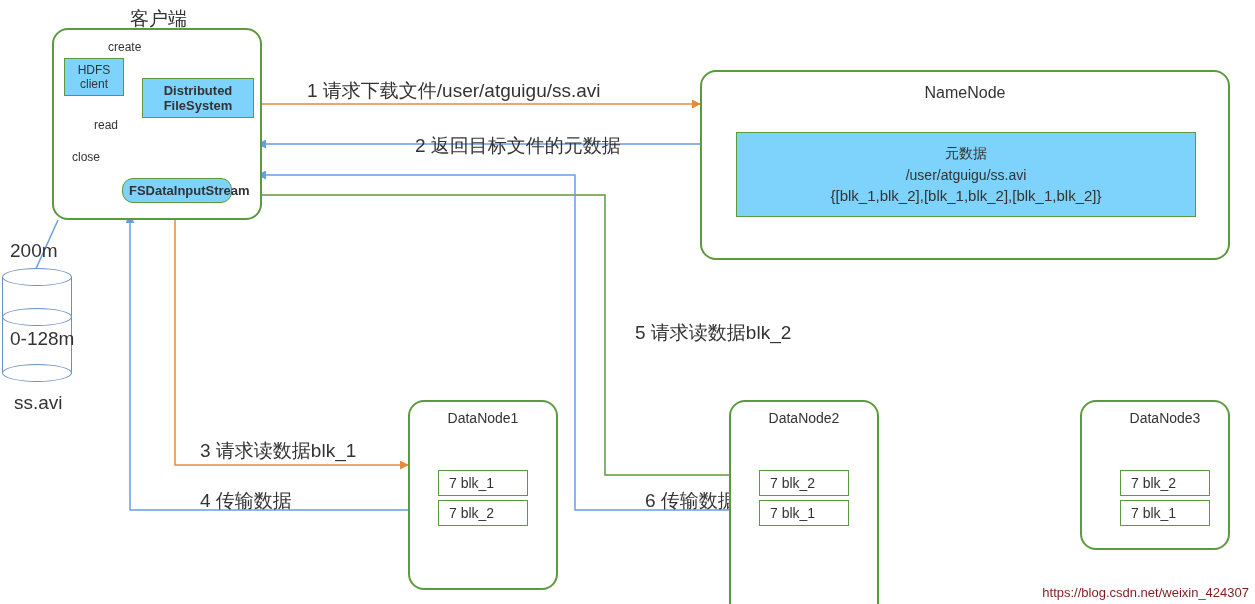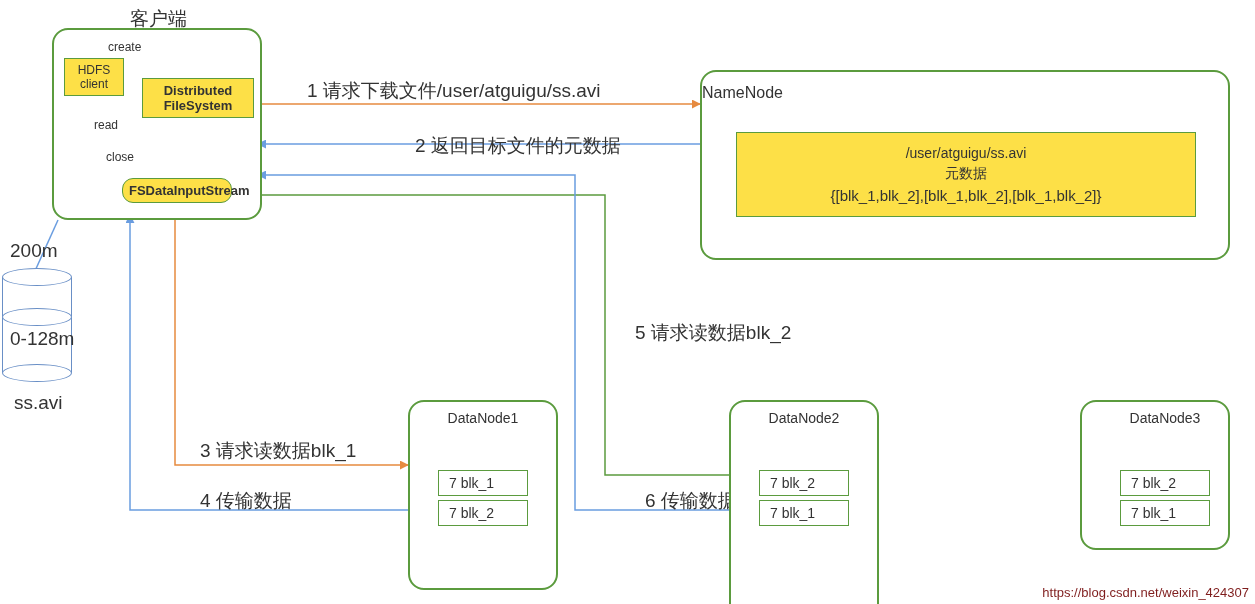--- a/index.html
+++ b/index.html
@@ -1,19 +1,19 @@
 <!DOCTYPE html>
 <html><head>
 <meta charset="utf-8">
 <style>
   * { box-sizing: border-box; margin: 0; padding: 0; }
   body { font-family: "Microsoft YaHei", Arial, sans-serif; font-size: 14px; color: #333; background: #fff; position: relative; width: 1255px; height: 604px; }
   .abs { position: absolute; }
   .rounded-box { border: 2px solid #5b9b3e; border-radius: 16px; background: #fff; }
-  .inner-box { border: 1.5px solid #5b9b3e; background: #fde047; text-align: center; padding: 4px 6px; }
+  .inner-box { border: 1.5px solid #5b9b3e; background: #7dd3fc; text-align: center; padding: 4px 6px; }
   .label { position: absolute; font-size: 19px; white-space: nowrap; }
   .cyl-top, .cyl-bot { position: absolute; width: 70px; height: 18px; border: 1.5px solid #698fc6; border-radius: 50%; background: #fff; }
   .cyl-side { position: absolute; width: 70px; border-left: 1.5px solid #698fc6; border-right: 1.5px solid #698fc6; background: #fff; }
   .datanode-block { border: 1.5px solid #5b9b3e; padding: 4px 10px; margin: 4px auto; width: 90px; text-align: left; }
   svg.layer { position: absolute; top:0; left:0; width:1255px; height:604px; pointer-events:none; }
   .watermark { color: #7f1d1d; font-size: 13px; }
 </style>
 </head>
 <body>
 
@@ -49,38 +49,38 @@
   <path d="M775,510 L575,510 L575,175 L258,175" fill="none" stroke="#6a9de0" stroke-width="1.5" marker-end="url(#arr-blue)"></path>
 </svg>
 
 <div class="label abs" style="left:130px; top:6px;">客户端</div>
 <div class="rounded-box abs" style="left:52px; top:28px; width:210px; height:192px;">
   <div class="inner-box abs" style="left:10px; top:28px; width:60px; font-size:12px;">HDFS client</div>
   <div class="inner-box abs" style="left:88px; top:48px; width:112px; font-weight:bold; font-size:13px;">Distributed FileSystem</div>
   <div class="inner-box abs" style="left:68px; top:148px; width:110px; font-weight:bold; font-size:13px;border-radius:11px;">FSDataInputStream</div>
   <div class="label abs" style="left:54px; top:10px; font-size:12px;">create</div>
   <div class="label abs" style="left:40px; top:88px; font-size:12px;">read</div>
-  <div class="label abs" style="left:18px; top:120px; font-size:12px;margin-left:34px;">close</div>
+  <div class="label abs" style="left:18px; top:120px; font-size:12px;">close</div>
 </div>
 
 <div class="label abs" style="left:10px; top:240px;">200m</div>
 <div class="abs" style="left:2px; top:268px; width:70px; height:110px;">
   <div class="cyl-side" style="top:9px; height:96px;"></div>
   <div class="cyl-top" style="top:0;"></div>
   <div class="cyl-bot" style="top:96px;"></div>
   <div class="cyl-top" style="top:40px;"></div>
   <div class="label" style="left:8px; top:60px; position:absolute;">0-128m</div>
 </div>
 <div class="label abs" style="left:14px; top:392px;">ss.avi</div>
 
 <div class="rounded-box abs" style="left:700px; top:70px; width:530px; height:190px;">
-  <div class="label" style="left:0; right:0; top:12px; text-align:left; position:absolute; font-size:16px;">NameNode</div>
+  <div class="label" style="left:0; right:0; top:12px; text-align:center; position:absolute; font-size:16px;">NameNode</div>
   <div class="inner-box abs" style="left:34px; top:60px; width:460px; padding:8px;">
+    <div style="margin:4px 0;">元数据</div>
     <div style="margin:4px 0;">/user/atguigu/ss.avi</div>
-    <div style="margin:4px 0;">元数据</div>
     <div style="margin:4px 0; font-size:15px;">{[blk_1,blk_2],[blk_1,blk_2],[blk_1,blk_2]}</div>
   </div>
 </div>
 
 <div class="label abs" style="left:275px; top:78px;margin-left:32px;">1 请求下载文件/user/atguigu/ss.avi</div>
 <div class="label abs" style="left:415px; top:118px;margin-top:15px;">2 返回目标文件的元数据</div>
 <div class="label abs" style="left:200px; top:438px;">3 请求读数据blk_1</div>
 <div class="label abs" style="left:200px; top:488px;">4 传输数据</div>
 <div class="label abs" style="left:635px; top:320px;">5 请求读数据blk_2</div>
 <div class="label abs" style="left:645px; top:488px;">6 传输数据</div>

